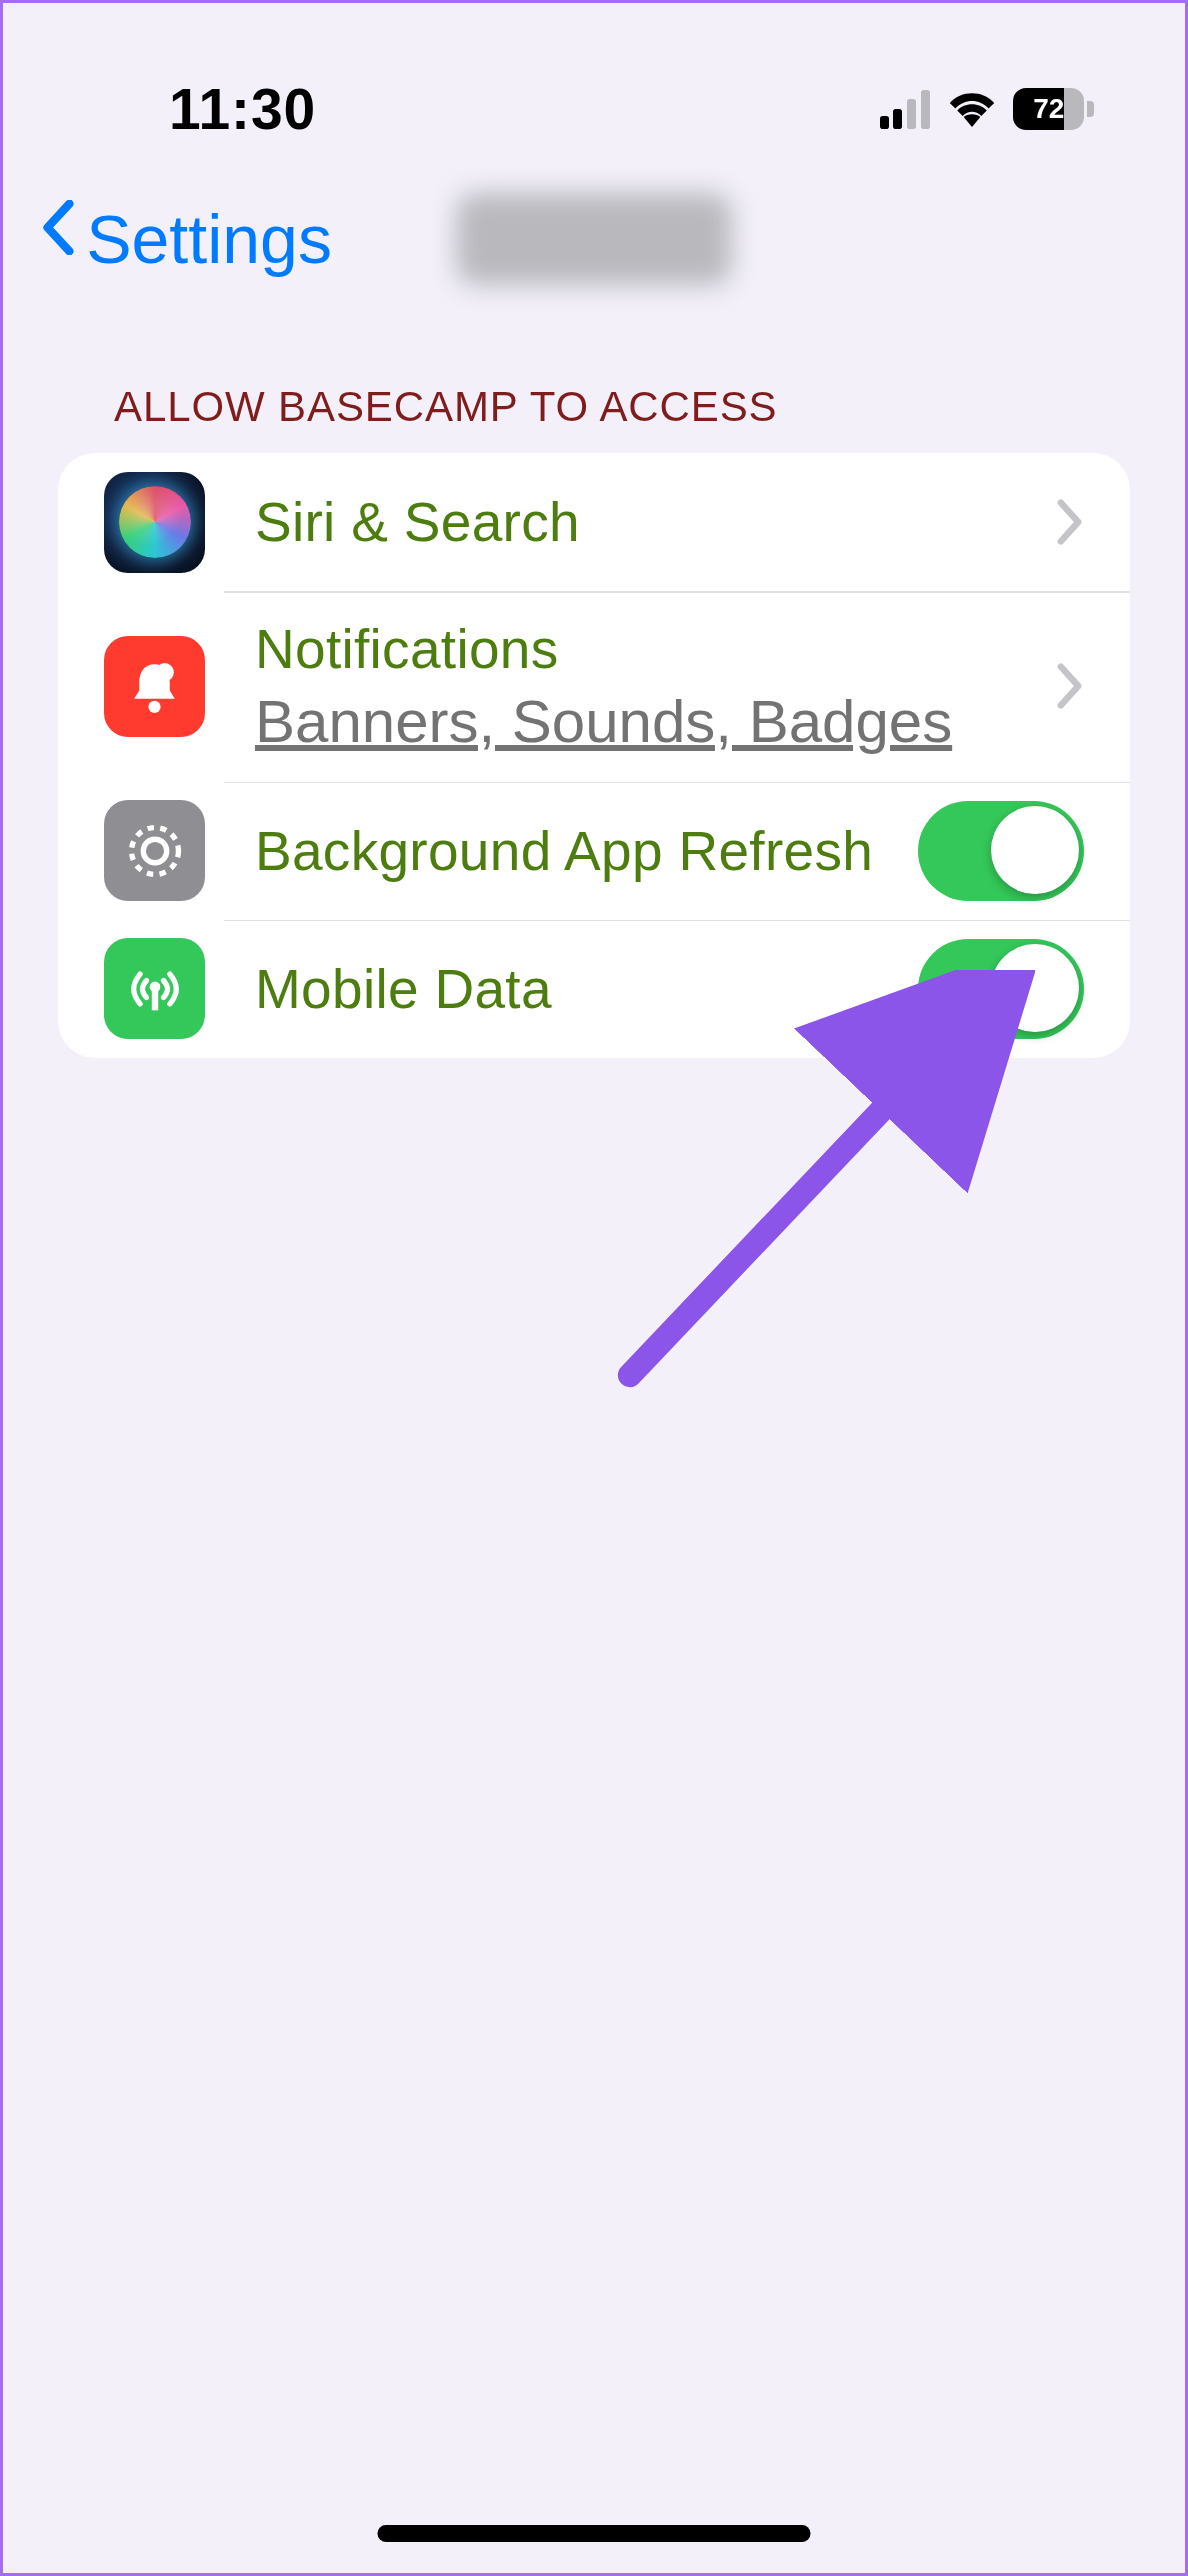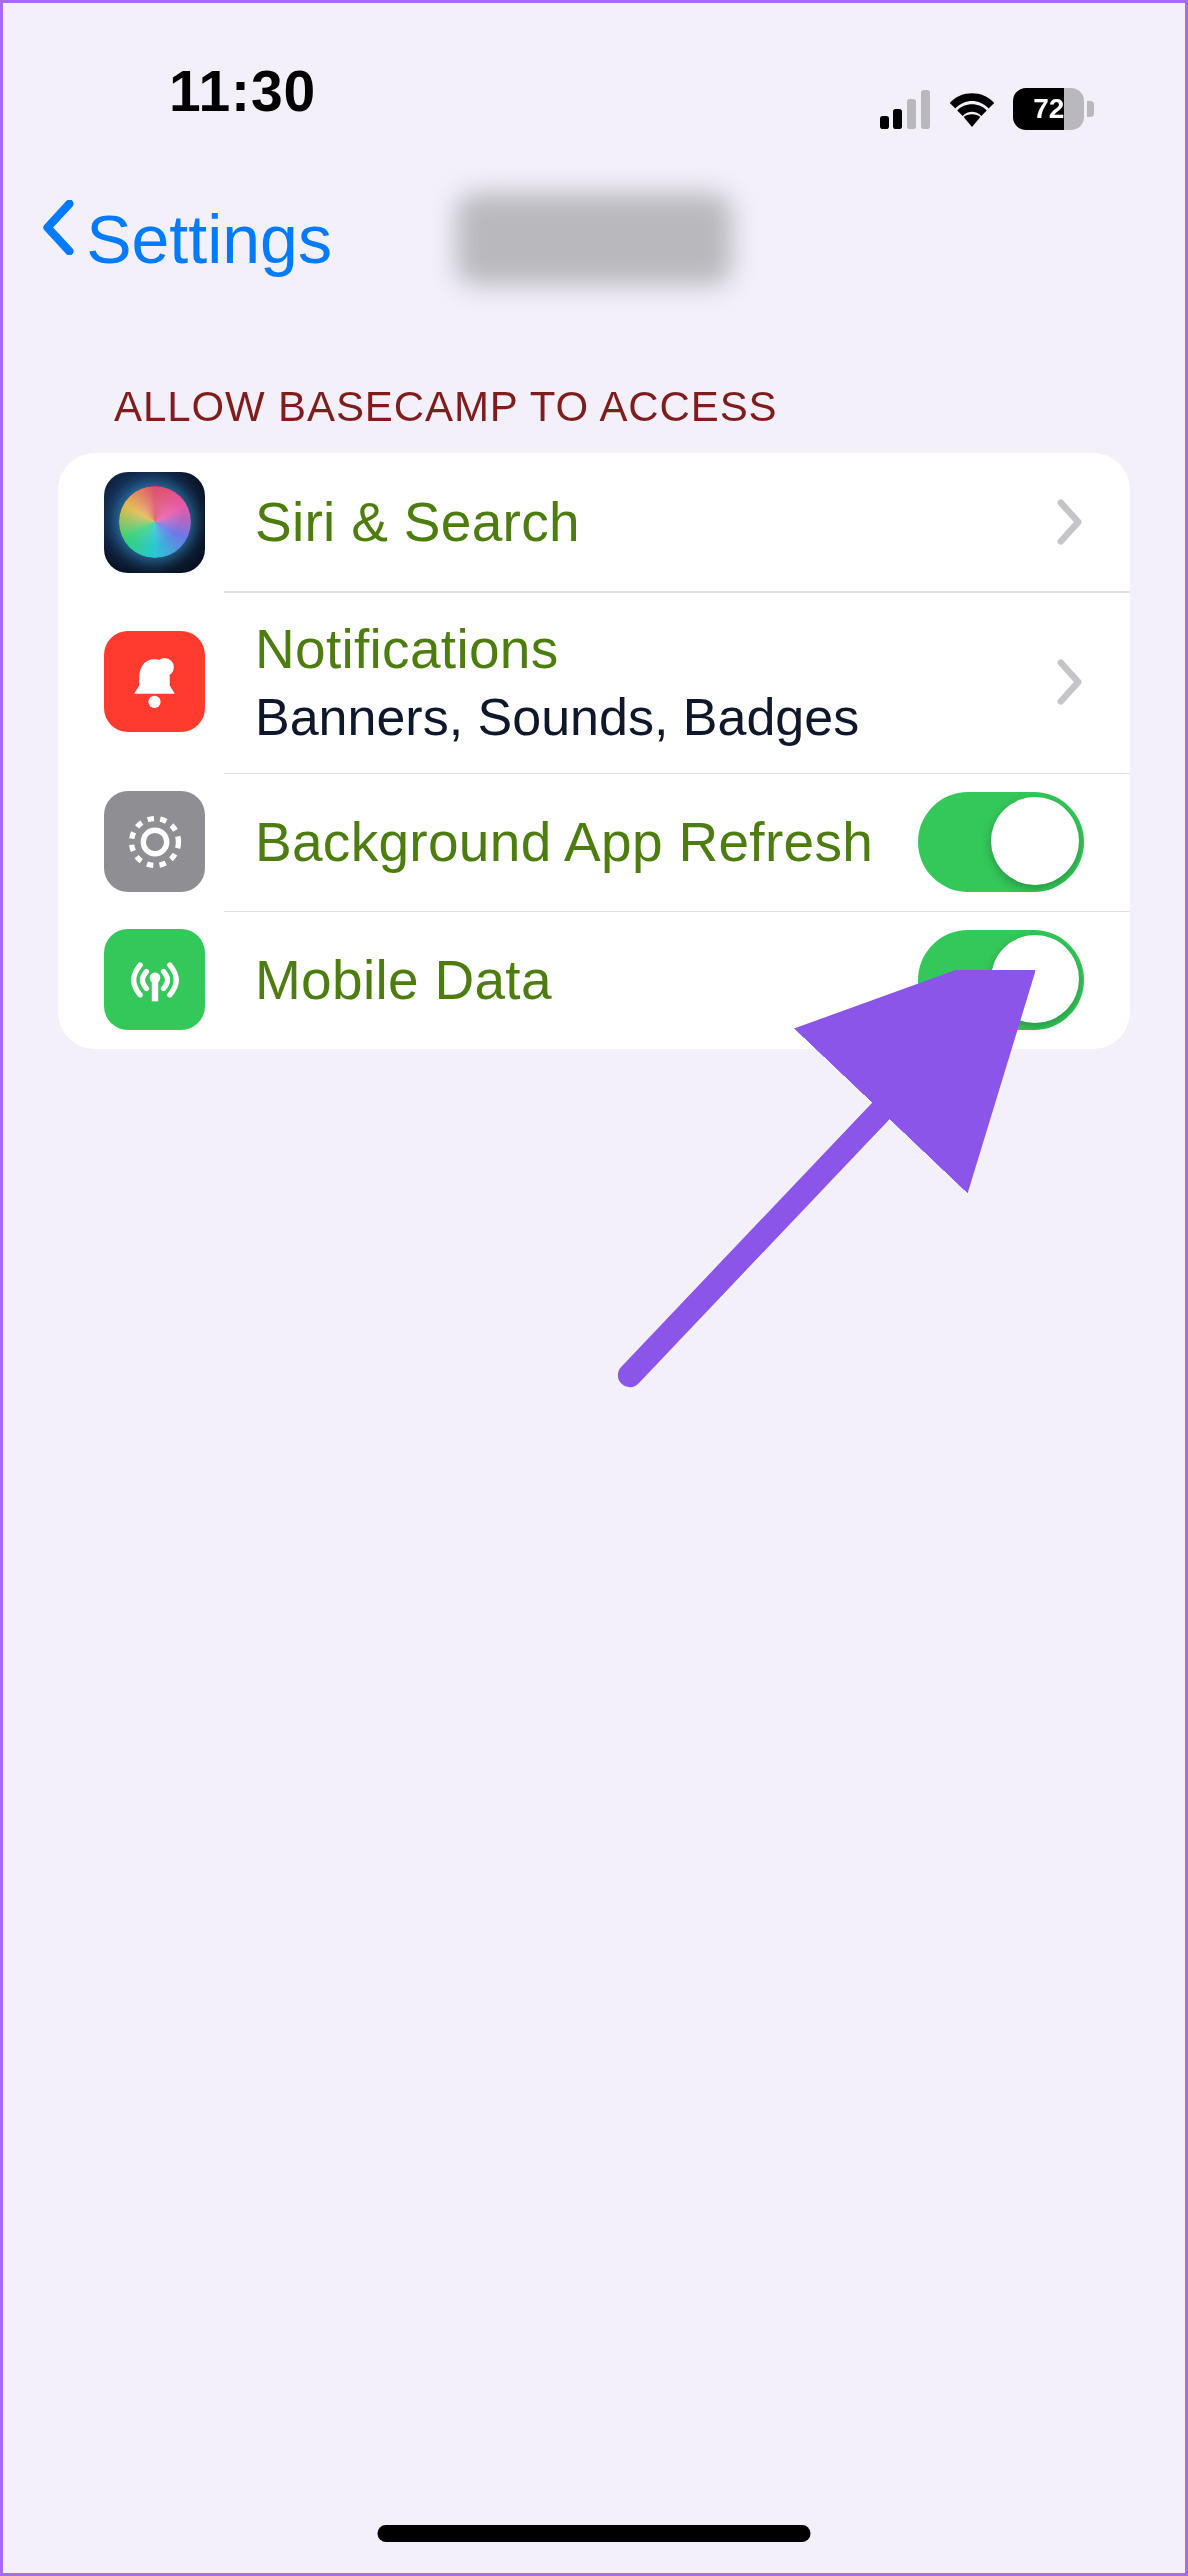--- a/index.html
+++ b/index.html
@@ -9,20 +9,21 @@
     background: #f3f0fa;
     position: relative;
     border: 3.7px solid #a66cf3;
     overflow: hidden;
   }
 
   
   .status-bar {
     display: flex;
     justify-content: space-between;
+    align-items: center;
     padding: 55px 74px 0 74px;
     height: 157px;
   }
   .status-time {
     font-size: 57px;
     font-weight: 600;
     letter-spacing: 0.9px;
     padding-left: 92px;
   }
   .status-right {
@@ -97,21 +98,21 @@
     content:""; position:absolute; top:0; left:166px; right:0; height:1.8px;
     background:#e1e1e4;
   }
   .row .icon-box {
     width:101px; height:101px; border-radius:24px;
     flex-shrink:0; display:flex; align-items:center; justify-content:center;
     margin-right: 50px;
   }
   .row .labels { flex:1; display:flex; flex-direction:column; justify-content:center; gap:5.5px; padding: 26px 0;}
   .row .title { font-size:55px; color:#4d7c0f; letter-spacing:0.3px;}
-  .row .subtitle { font-size:52px; color:#0f172a; }
+  .row .subtitle { font-size:60px; color:#737373;text-decoration:underline; }
   .chevron { width:28px; height:46px; flex-shrink:0; }
 
   
   .toggle {
     width:166px; height:100px; border-radius:50px; position:relative;
     flex-shrink:0;
   }
   .toggle.on { background:#34c759; }
   .toggle .knob {
     position:absolute; top:5.5px; width:88px; height:88px; border-radius:50%;

